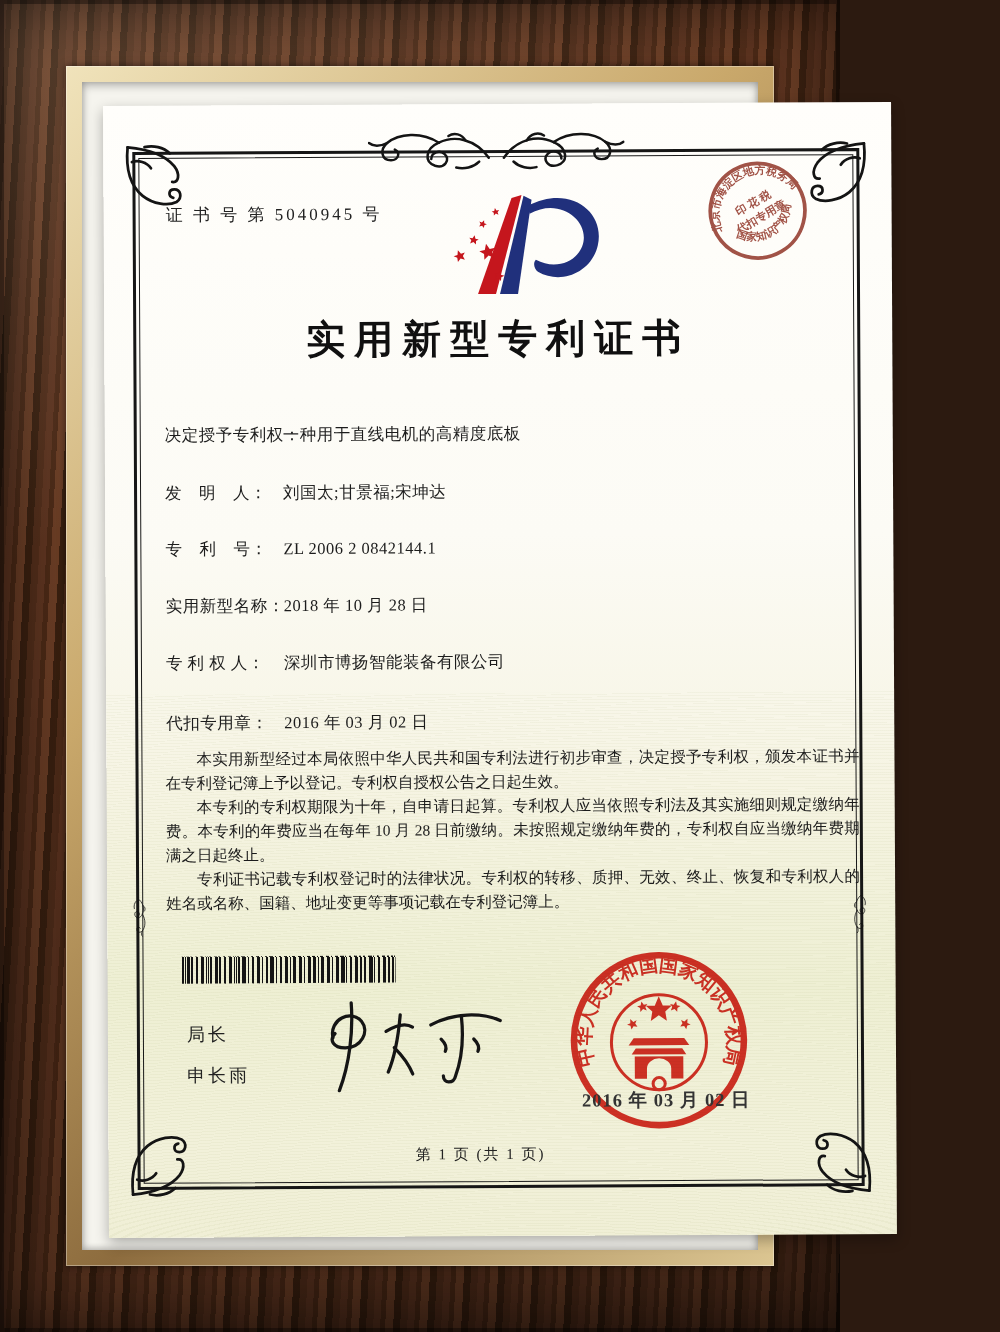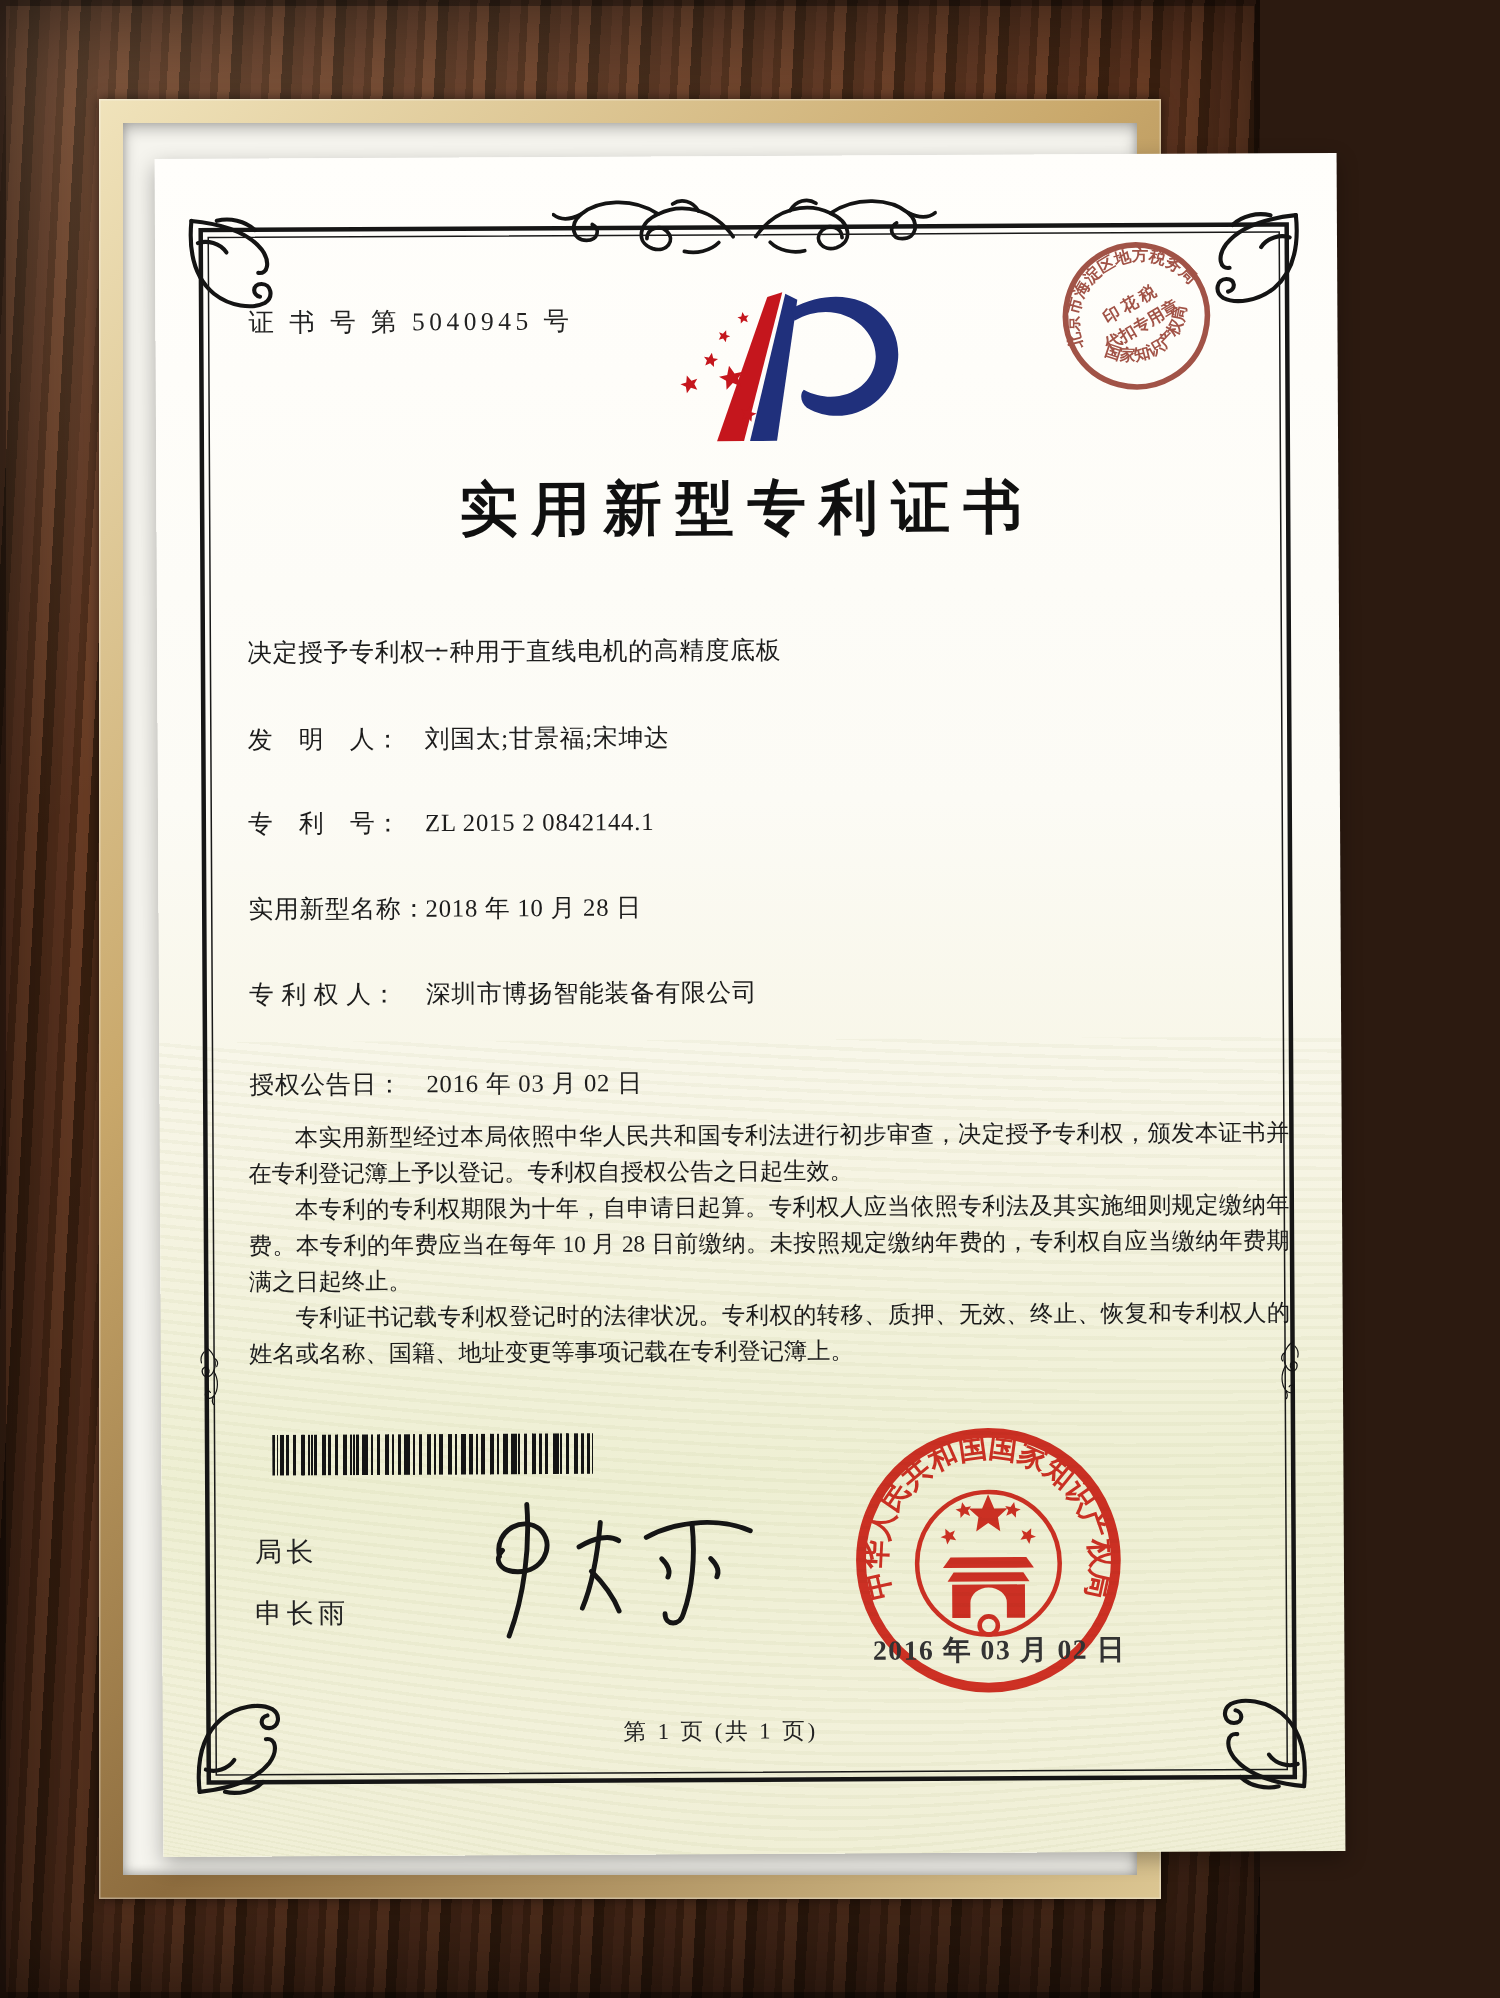--- a/index.html
+++ b/index.html
@@ -55,21 +55,21 @@
   .field{left:60px;font-size:16.5px;letter-spacing:.5px;color:#1c1c1c;white-space:nowrap;}
   .field .lab{display:inline-block;width:118px;}
   .f0{top:319px}.f1{top:377px}.f2{top:433px}.f3{top:490px}.f4{top:547px}.f5{top:607px}
   .paras{left:59px;top:642px;width:694px;font-size:15.5px;line-height:24px;
     text-align:justify;color:#1b1b1b;}
   .paras p{margin:0;text-indent:2em;}
   .barcode{left:74px;top:851px;width:214px;height:27px;
     background-image:
       repeating-linear-gradient(90deg,#141414 0 2px,transparent 2px 5px,#141414 5px 8px,transparent 8px 10px,#141414 10px 11px,transparent 11px 14px),
       repeating-linear-gradient(90deg,transparent 0 3px,#141414 3px 4px,transparent 4px 9px,#141414 9px 10px,transparent 10px 17px);}
-  .director-label,.director-name{left:62px;
+  .director-label,.director-name{left:79px;
     font-family:"Liberation Sans","DejaVu Sans",sans-serif;
     font-size:18px;letter-spacing:3px;color:#222;font-weight:500;}
   .director-label{top:917px}.director-name{top:958px}
   .signature{left:190px;top:892px;width:215px;height:102px;}
   .red-seal{left:460px;top:846px;width:182px;height:182px;mix-blend-mode:multiply;opacity:.95;}
   .seal-date{left:438px;top:984px;width:240px;text-align:center;z-index:5;
     font-size:18.5px;font-weight:bold;letter-spacing:1px;color:#333;}
   .page-footer{left:0;width:744px;top:1041px;text-align:center;
     font-size:15px;letter-spacing:2px;color:#222;}
 
@@ -184,30 +184,30 @@
 
     <div class="cert-title">实用新型专利证书</div>
 
     <div class="field f0">
       <span class="lab">决定授予专利权：</span><span>一种用于直线电机的高精度底板</span>
     </div>
     <div class="field f1">
       <span class="lab">发　明　人：</span><span>刘国太;甘景福;宋坤达</span>
     </div>
     <div class="field f2">
-      <span class="lab">专　利　号：</span><span>ZL 2015 2 0842144.1</span>
+      <span class="lab">专　利　号：</span><span>ZL 2006 2 0842144.1</span>
     </div>
     <div class="field f3">
       <span class="lab">实用新型名称：</span><span>2018 年 10 月 28 日</span>
     </div>
     <div class="field f4">
       <span class="lab">专 利 权 人：</span><span>深圳市博扬智能装备有限公司</span>
     </div>
     <div class="field f5">
-      <span class="lab">授权公告日：</span><span>2016 年 03 月 02 日</span>
+      <span class="lab">代扣专用章：</span><span>2016 年 03 月 02 日</span>
     </div>
 
     <div class="paras">
       <p>本实用新型经过本局依照中华人民共和国专利法进行初步审查，决定授予专利权，颁发本证书并在专利登记簿上予以登记。专利权自授权公告之日起生效。</p>
       <p>本专利的专利权期限为十年，自申请日起算。专利权人应当依照专利法及其实施细则规定缴纳年费。本专利的年费应当在每年 10 月 28 日前缴纳。未按照规定缴纳年费的，专利权自应当缴纳年费期满之日起终止。</p>
       <p>专利证书记载专利权登记时的法律状况。专利权的转移、质押、无效、终止、恢复和专利权人的姓名或名称、国籍、地址变更等事项记载在专利登记簿上。</p>
     </div>
 
     <div class="barcode"></div>
 

